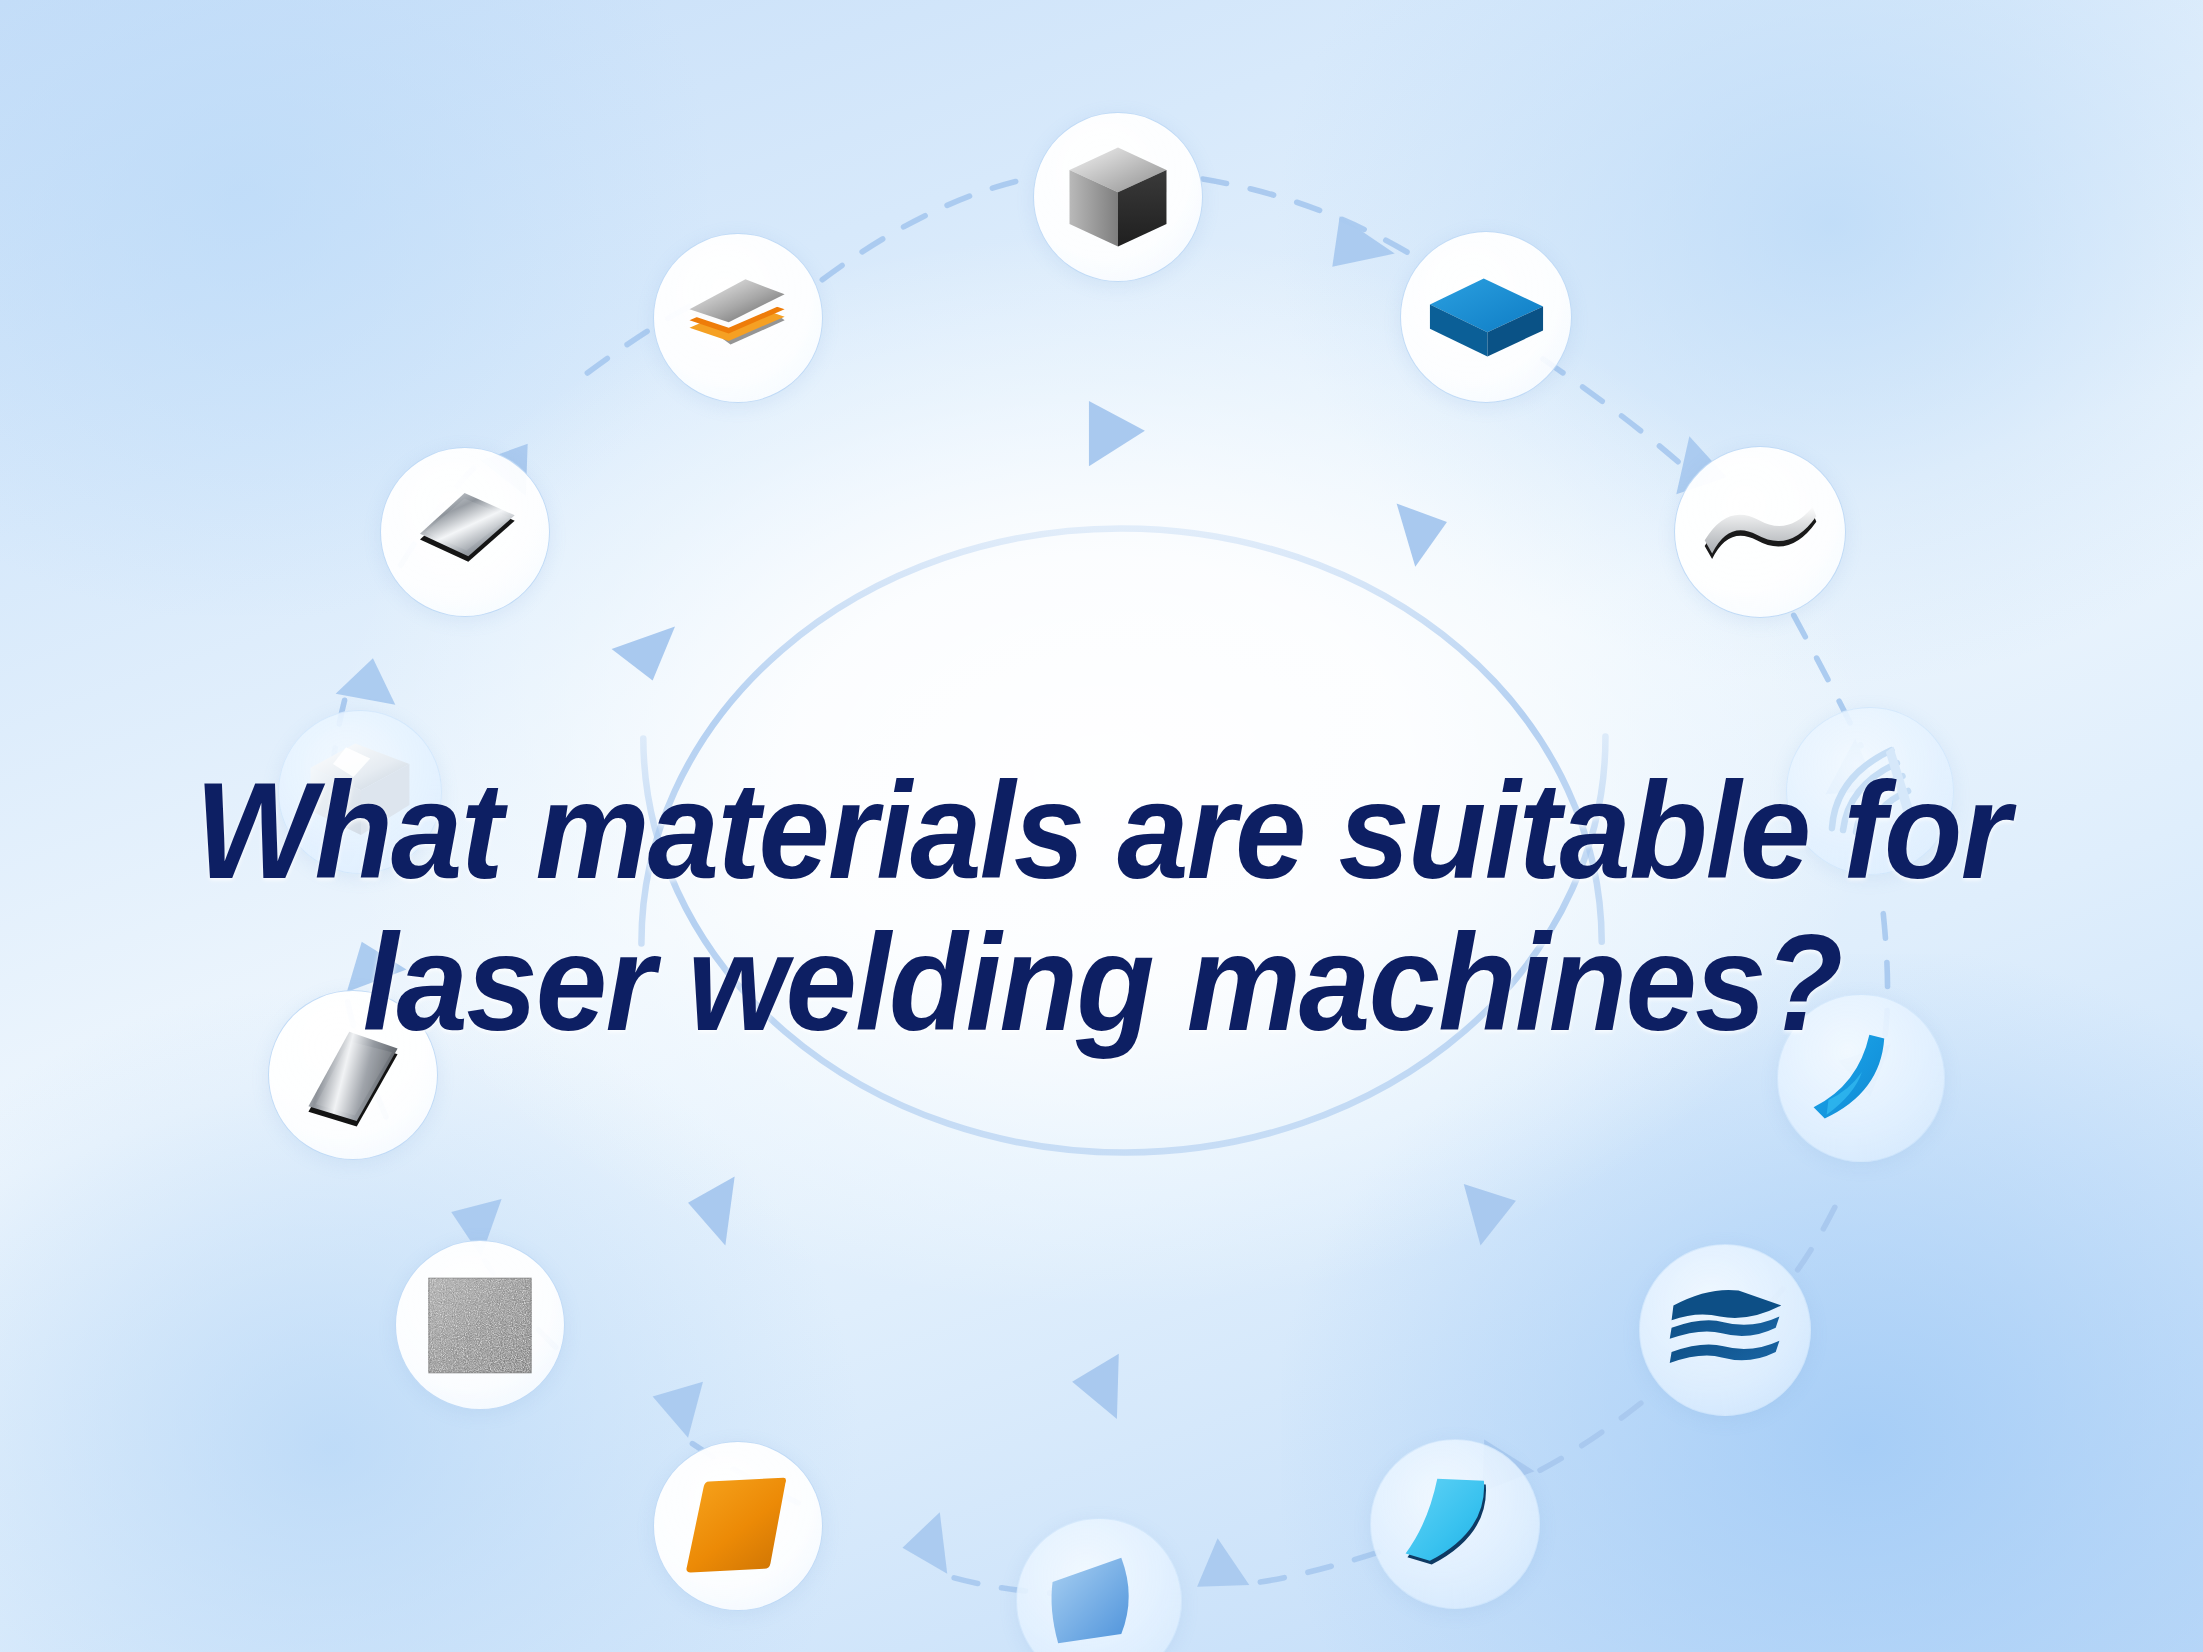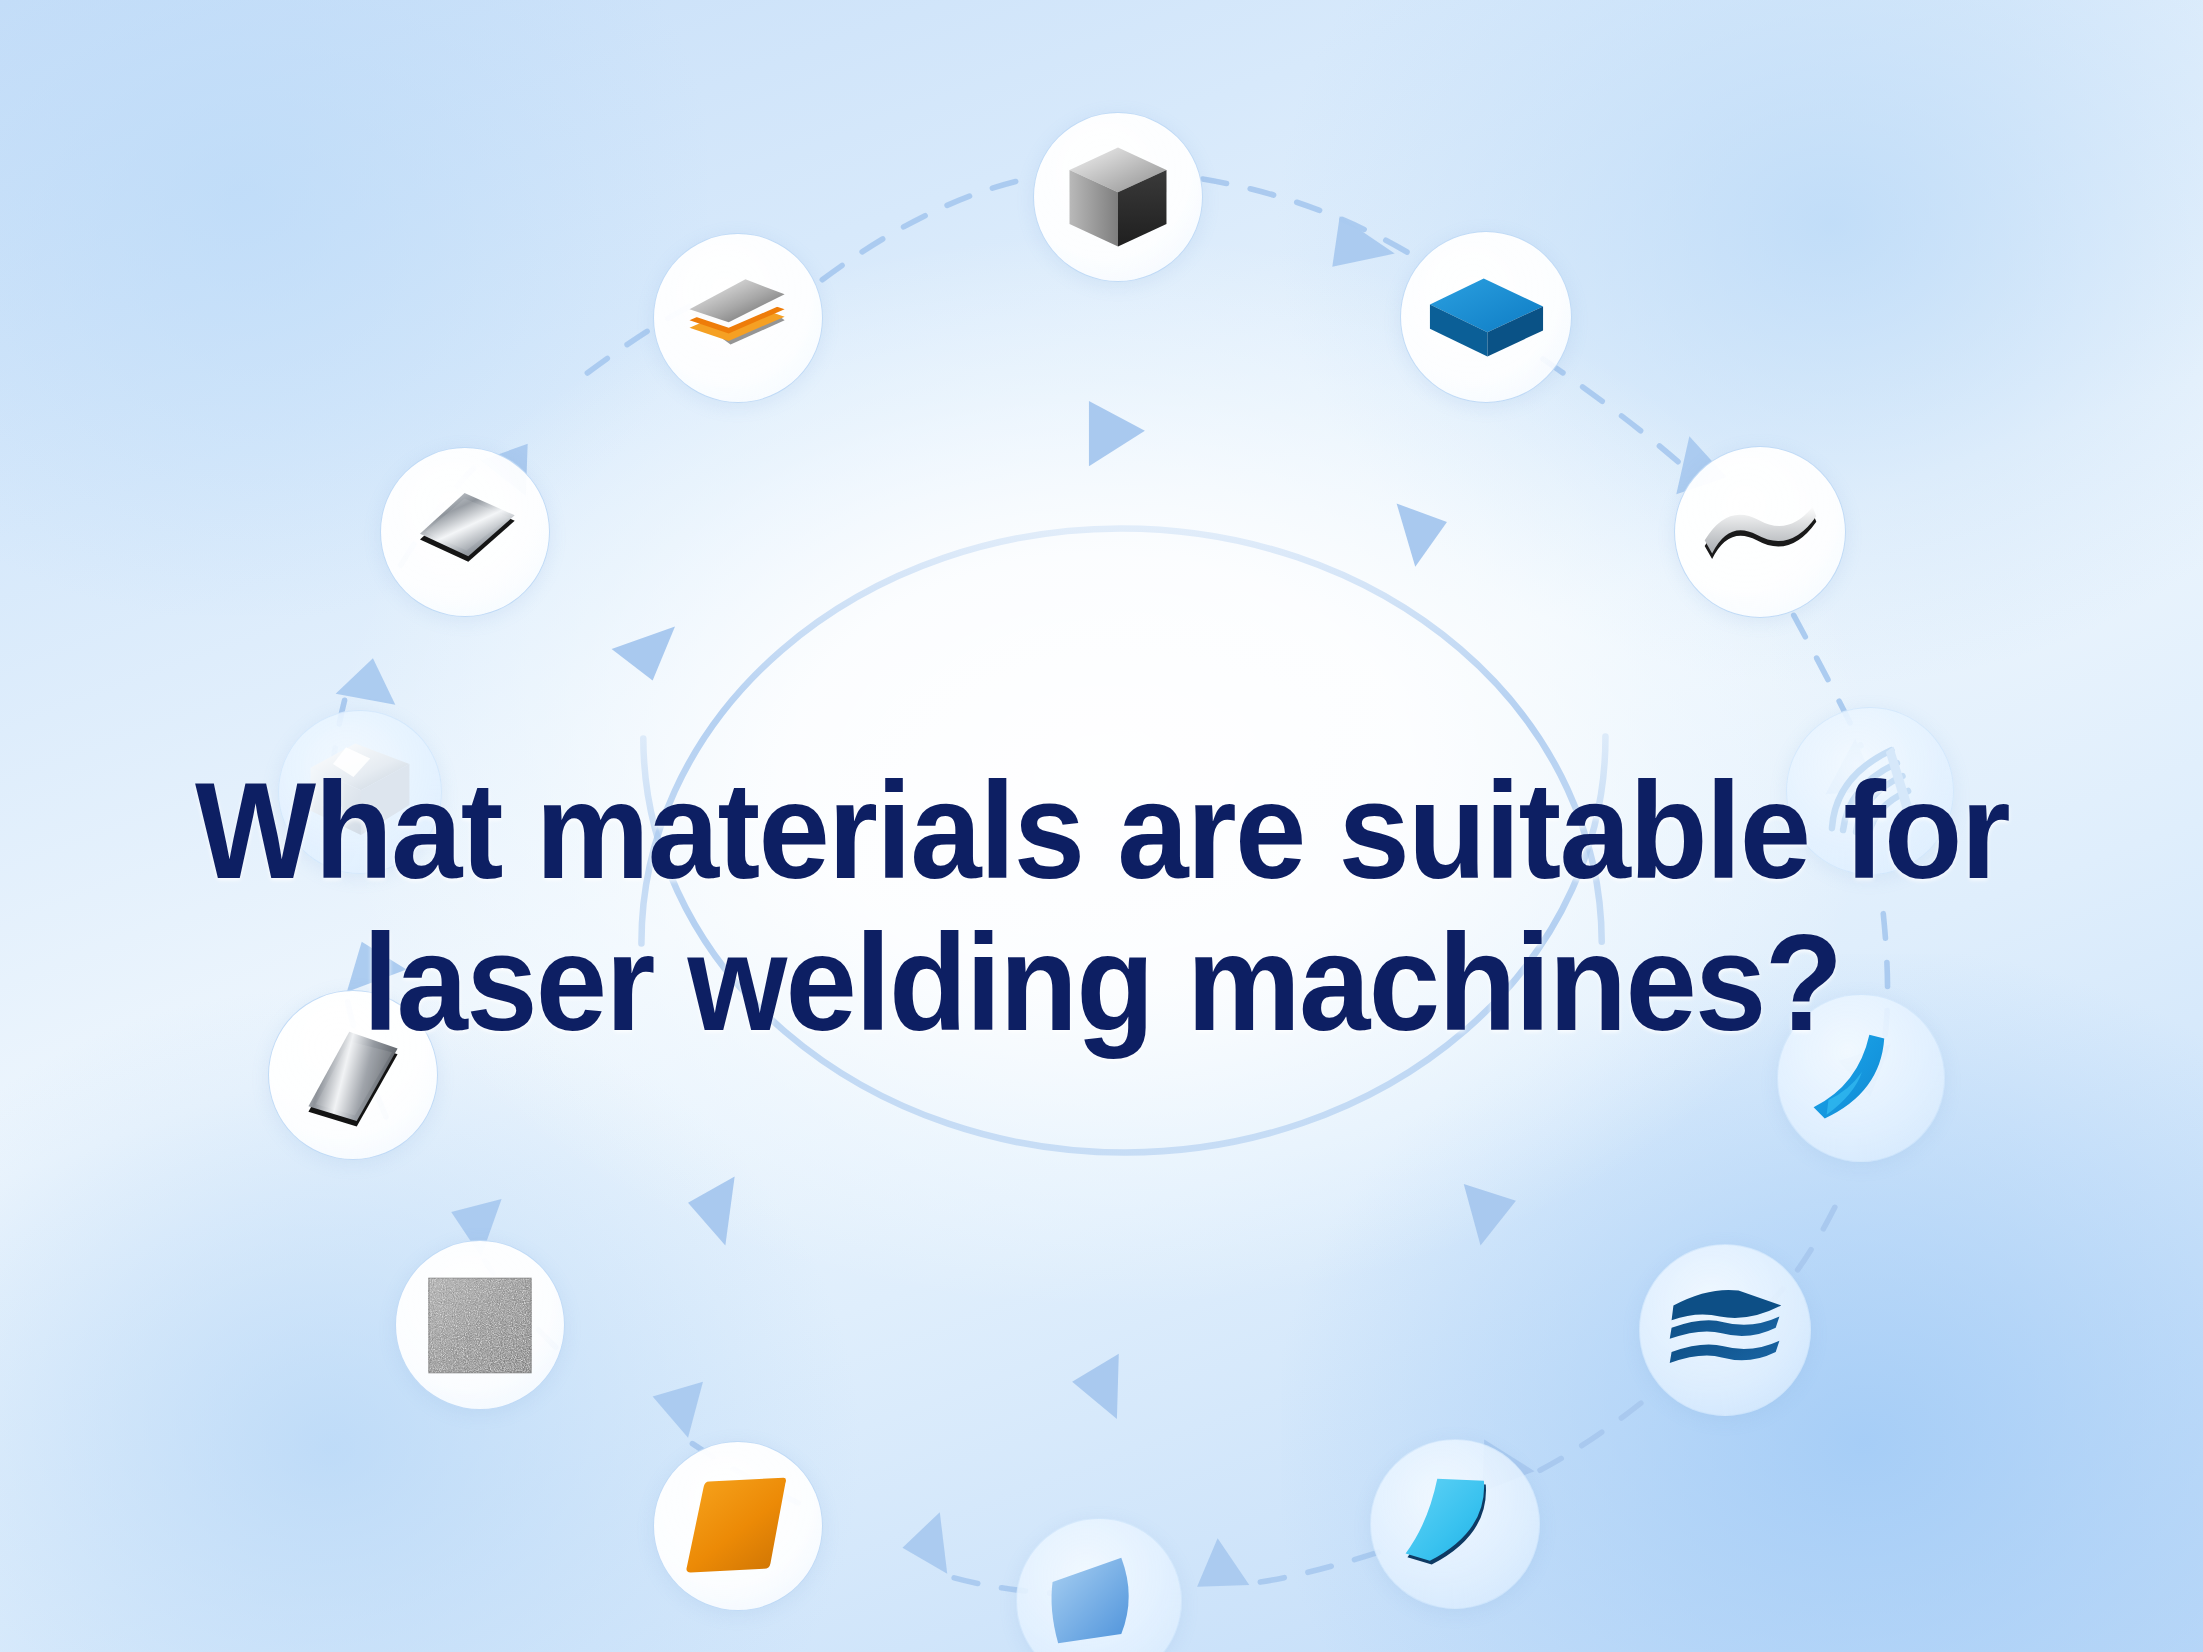--- a/index.html
+++ b/index.html
@@ -1,21 +1,21 @@
 <!DOCTYPE html>
 <html style="font-size:15px"><head>
 <meta charset="utf-8">
 <style>
   html,body{margin:0;padding:0;}
   body{
     width:2204px;height:1653px;overflow:hidden;
     font-family:"Liberation Sans","DejaVu Sans",sans-serif;
     background:#cfe4fa;
   }
-  #stage{position:relative;width:2204px;height:1653px;overflow:hidden;}
+  #stage{position:relative;width:2204px;height:1653px;overflow:hidden;font-style:italic;}
 
   
   .bg-base{
     position:absolute;inset:0;
     background:
       linear-gradient(160deg,#c6def8 0%,#d7e9fb 22%,#eef6fd 48%,#dfeefc 66%,#bcd9f8 100%);
   }
   .bg-glow{
     position:absolute;left:50%;top:50%;width:1864px;height:1398px;
     transform:translate(-50%,-50%);

